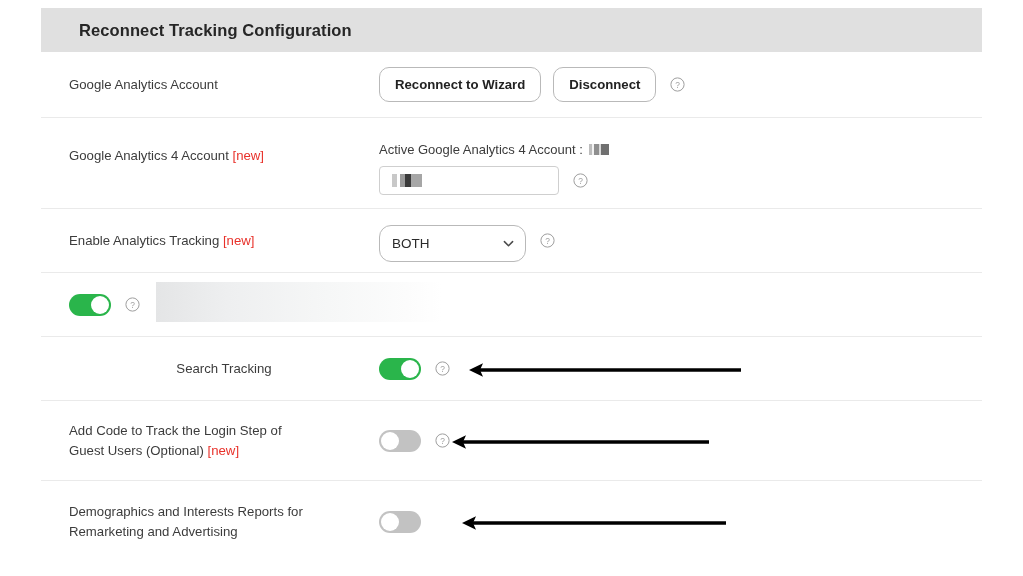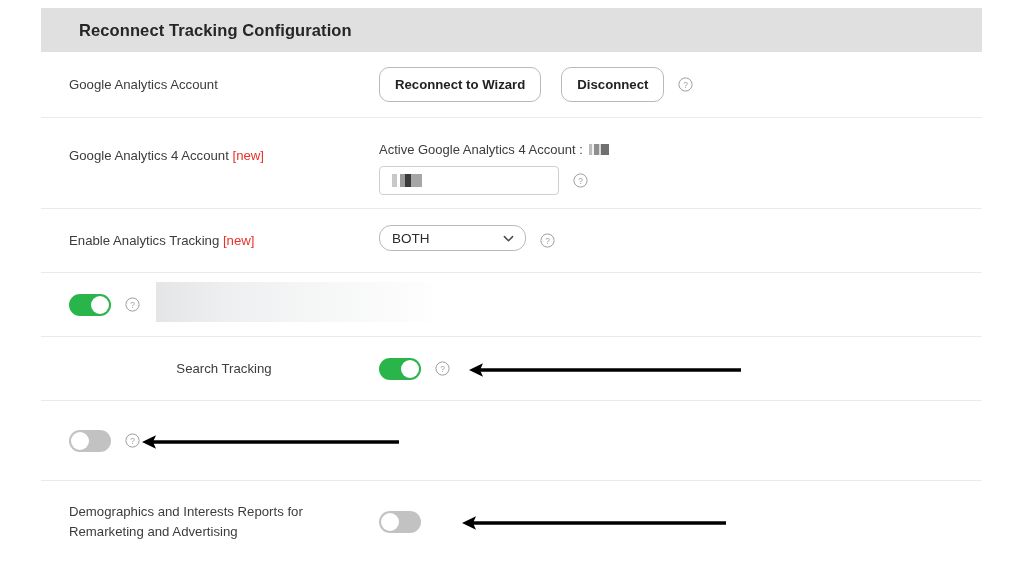--- a/index.html
+++ b/index.html
@@ -86,21 +86,21 @@
     font-weight: bold;
     color: #222222;
     background: #ffffff;
     border: 1px solid #b9b9b9;
     border-radius: 10px;
     padding: 9px 15px;
     line-height: 15px;
     cursor: pointer;
     white-space: nowrap;
   }
-  .btn + .btn { margin-left: 20px; }
+  .btn + .btn { margin-left: 12px; }
 
   
   .help-icon {
     width: 15px;
     height: 15px;
     flex: 0 0 15px;
     margin-left: 14px;
     display: inline-block;
     position: relative;
     cursor: pointer;
@@ -157,21 +157,21 @@
   }
 
   
   .select-wrap {
     position: relative;
     width: 147px;
     height: 31px;
   }
   .select-box {
     width: 147px;
-    height: 26px;
+    height: 37px;
     border: 1px solid #b9b9b9;
     border-radius: 12px;
     background: #ffffff;
     box-sizing: border-box;
     display: flex;
     align-items: center;
     padding: 0 10px 0 12px;
     font-size: 13.5px;
     color: #2b2b2b;
     cursor: pointer;
@@ -336,20 +336,25 @@
       <div class="arrow arrow-search">
         <svg width="272" height="20" viewBox="0 0 272 20">
           <path d="M8 10 L272 10" stroke="#000000" stroke-width="3.4" stroke-linecap="butt"></path>
           <path d="M0 10 L14 3.2 L11 10 L14 16.8 Z" fill="#000000"></path>
         </svg>
       </div>
     </div>
   </div>
 
   <div class="row row-login">
+    <div class="row-label">
+      <span>Add Code to Track the Login Step of</span><br>
+      <span>Guest Users (Optional)</span>
+      <span class="new-tag">[new]</span>
+    </div>
     <div class="row-control">
       <div class="toggle off">
         <span class="knob"></span>
       </div>
       <span class="help-icon">
         <svg width="15" height="15" viewBox="0 0 15 15">
           <circle cx="7.5" cy="7.5" r="6.6" fill="none" stroke="#9e9e9e" stroke-width="1"></circle>
           <text x="7.5" y="10.6" font-family="Liberation Sans, sans-serif" font-size="8.4" fill="#9e9e9e" text-anchor="middle">?</text>
         </svg>
       </span>

